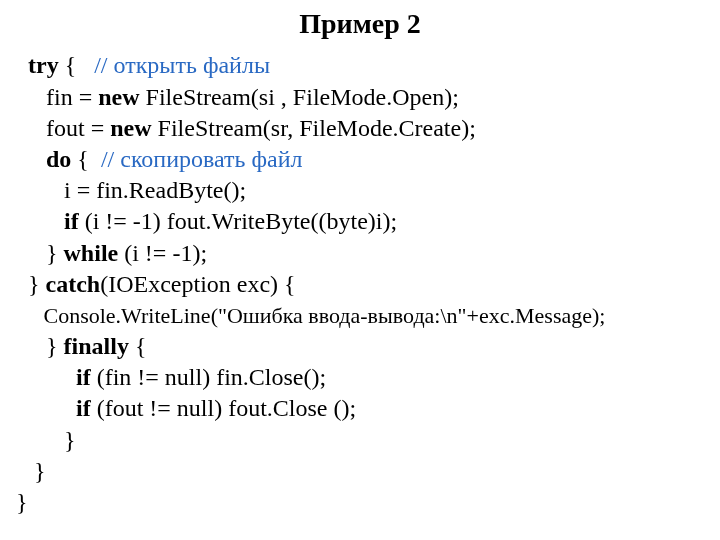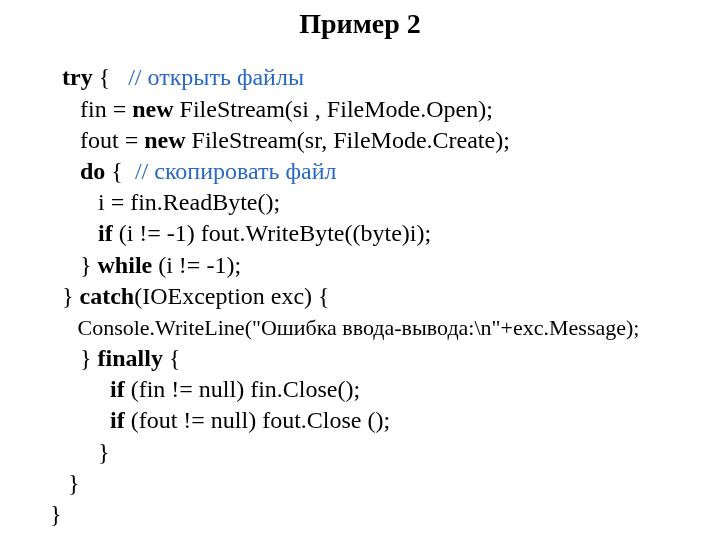--- a/index.html
+++ b/index.html
@@ -11,25 +11,25 @@
       font-size: 24px;
       color: #000;
       background: #fff;
       line-height: 1.3;
     }
     .title {
       text-align: center;
       font-weight: bold;
       font-size: 28px;
       margin-top: 6px;
-      margin-bottom: 20px;
+      margin-bottom: 8px;
     }
     .code {
       white-space: pre;
-      padding-left: 50px;
+      padding-left: 16px;
     }
     .bold { font-weight: bold; }
     .comment { color: #2969c3; }
     .smaller { font-size: 22px; }
   </style>
 </head>
 <body>
 
 <div class="title">Пример 2</div>
 

